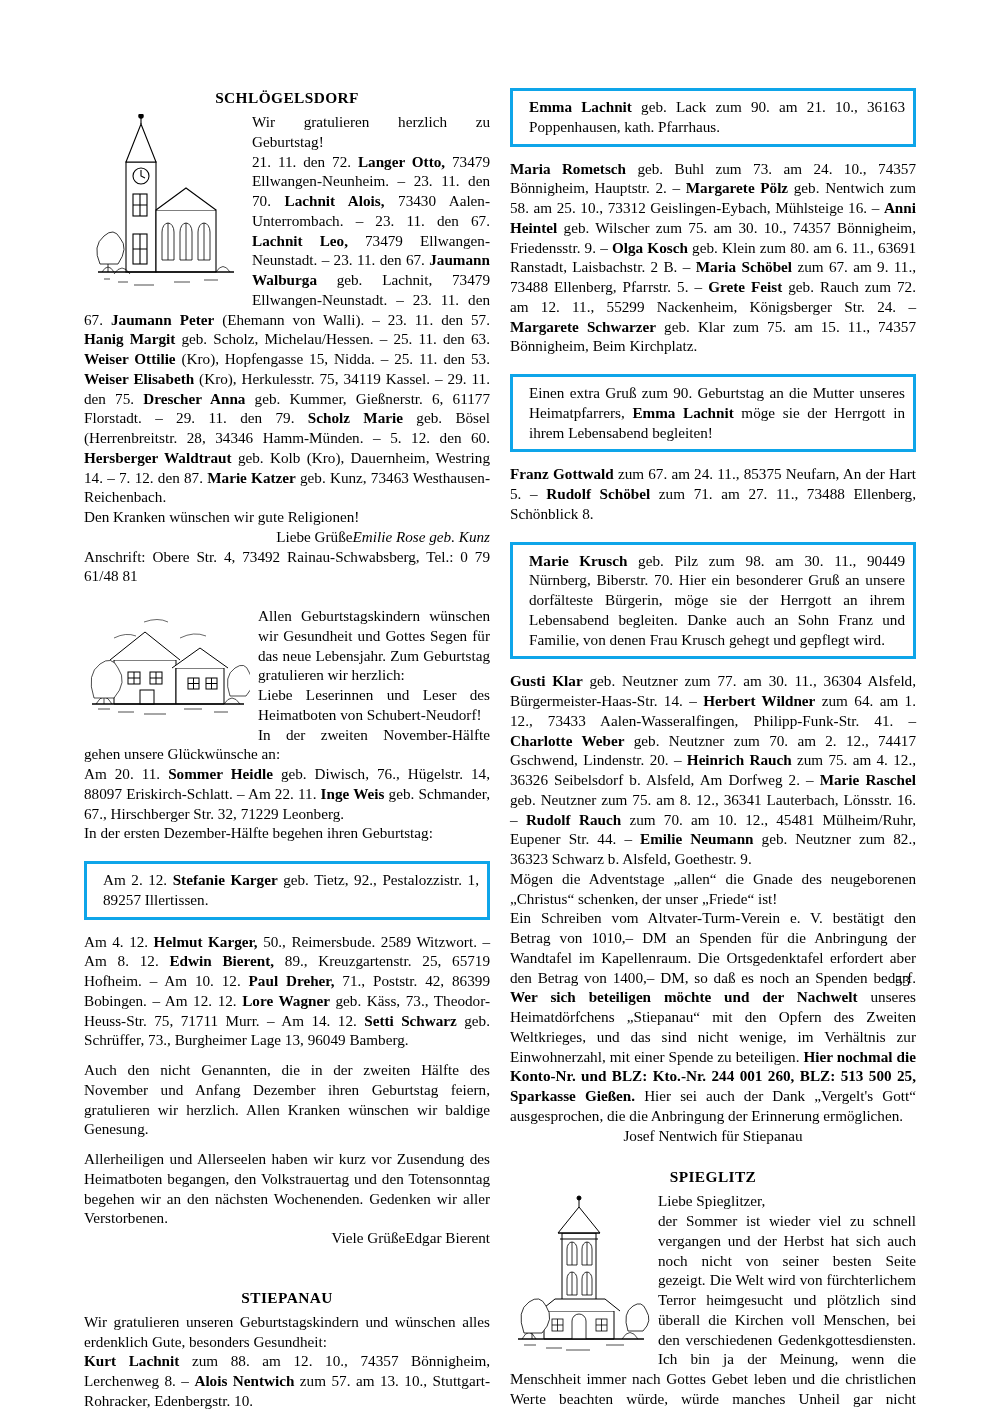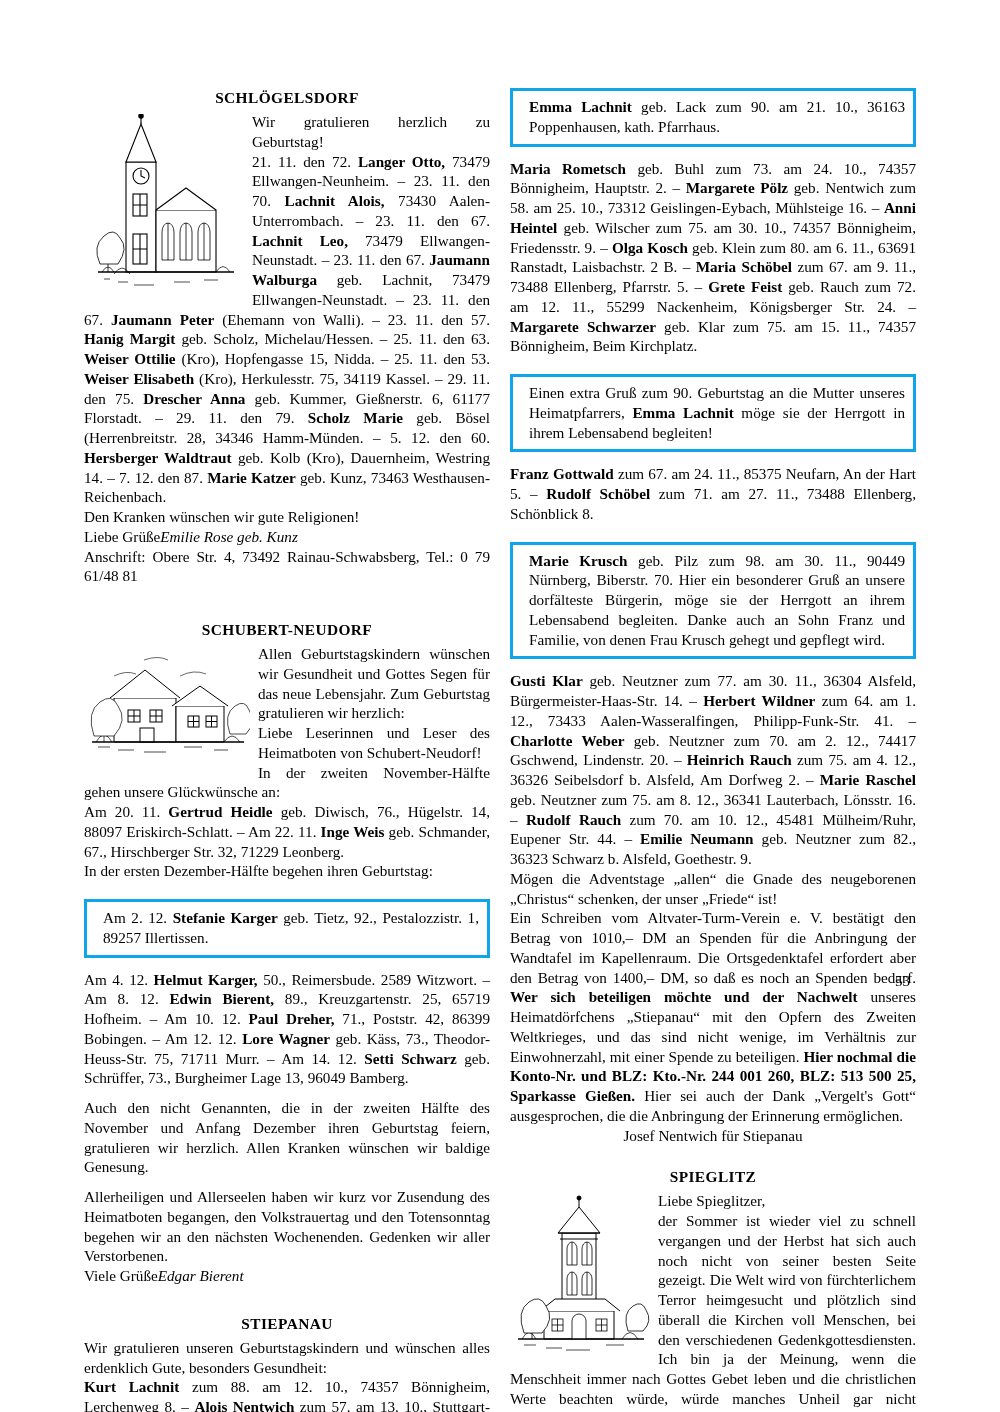--- a/index.html
+++ b/index.html
@@ -53,21 +53,21 @@
     float: left;
     margin: 2px 8px 2px 0;
     shape-margin: 4px;
   }
 
   .sig-right {
     text-align: center;
   }
   .sig-line {
     display: flex;
-    justify-content: flex-start;
+    justify-content: flex-end;
   }
   .page-number {
     position: absolute;
     right: 90px;
     bottom: 36px;
     font-size: 15px;
   }
   .spacer { height: 10px; }
 </style>
 </head>
@@ -125,21 +125,20 @@
     </div>
     <div class="sig-line">
       <span>Liebe Grüße</span>
       <span style="font-style:italic">Emilie Rose geb. Kunz</span>
     </div>
     <p>Anschrift: Obere Str. 4, 73492 Rainau-Schwabsberg, Tel.: 0 79 61/48 81</p>
 
     <div class="spacer"></div>
     <div class="spacer"></div>
 
-    <h2 class="section-title" style="margin-top:14px">SCHUBERT-NEUDORF</h2>
 
     <div class="illus">
       <svg width="166" height="110" viewBox="0 0 166 110" xmlns="http://www.w3.org/2000/svg">
         <g stroke="#000" fill="none" stroke-width="1">
           <path d="M30 52 L92 52 L92 96 L30 96 Z" fill="#fff"></path>
           <path d="M26 52 L61 24 L96 52" fill="#fff"></path>
           <path d="M92 60 L140 60 L140 96 L92 96 Z" fill="#fff"></path>
           <path d="M88 60 L116 40 L144 60" fill="#fff"></path>
           <rect x="44" y="64" width="12" height="12" fill="#fff"></rect>
           <path d="M50 64 L50 76 M44 70 L56 70"></path>
@@ -164,40 +163,40 @@
             <path d="M30 30 q12 -6 22 -2 M96 30 q14 -7 26 -2 M60 14 q14 -5 24 0"></path>
           </g>
         </g>
       </svg>
     </div>
 
     <div>
       <p>Allen Geburtstagskindern wünschen wir Gesundheit und Gottes Segen für das neue Lebensjahr. Zum Geburtstag gratulieren wir herzlich:</p>
       <p>Liebe Leserinnen und Leser des Heimatboten von Schubert-Neudorf!</p>
       <p>In der zweiten November-Hälfte gehen unsere Glückwünsche an:</p>
-      <p>Am 20. 11. <b>Gertrud Heidle</b> geb. Diwisch, 76., Hügelstr. 14, 88097 Eriskirch-Schlatt. – Am 22. 11. <b>Inge Weis</b> geb. Schmander, 67., Hirschberger Str. 32, 71229 Leonberg.</p>
+      <p>Am 20. 11. <b>Sommer Heidle</b> geb. Diwisch, 76., Hügelstr. 14, 88097 Eriskirch-Schlatt. – Am 22. 11. <b>Inge Weis</b> geb. Schmander, 67., Hirschberger Str. 32, 71229 Leonberg.</p>
       <p>In der ersten Dezember-Hälfte begehen ihren Geburtstag:</p>
     </div>
 
     <div class="framed">Am 2. 12. <b>Stefanie Karger</b> geb. Tietz, 92., Pestalozzistr. 1, 89257 Illertissen.</div>
 
     <p>Am 4. 12. <b>Helmut Karger,</b> 50., Reimersbude. 2589 Witzwort. – Am 8. 12. <b>Edwin Bierent,</b> 89., Kreuzgartenstr. 25, 65719 Hofheim. – Am 10. 12. <b>Paul Dreher,</b> 71., Poststr. 42, 86399 Bobingen. – Am 12. 12. <b>Lore Wagner</b> geb. Käss, 73., Theodor-Heuss-Str. 75, 71711 Murr. – Am 14. 12. <b>Setti Schwarz</b> geb. Schrüffer, 73., Burgheimer Lage 13, 96049 Bamberg.</p>
     <div class="spacer"></div>
     <p>Auch den nicht Genannten, die in der zweiten Hälfte des November und Anfang Dezember ihren Geburtstag feiern, gratulieren wir herzlich. Allen Kranken wünschen wir baldige Genesung.</p>
     <div class="spacer"></div>
     <p>Allerheiligen und Allerseelen haben wir kurz vor Zusendung des Heimatboten begangen, den Volkstrauertag und den Totensonntag begehen wir an den nächsten Wochenenden. Gedenken wir aller Verstorbenen.</p>
     <div class="sig-line">
       <span>Viele Grüße</span>
-      <span style="font-style:italic">Edgar Bierent</span>
-    </div>
-
-    <div class="spacer"></div>
-    <div class="spacer"></div>
-
-    <h2 class="section-title" style="margin-top:8px">STIEPANAU</h2>
+      <span style="">Edgar Bierent</span>
+    </div>
+
+    <div class="spacer"></div>
+    <div class="spacer"></div>
+
+    <h2 class="section-title" style="margin-top:20px">STIEPANAU</h2>
     <p>Wir gratulieren unseren Geburtstagskindern und wünschen alles erdenklich Gute, besonders Gesundheit:</p>
     <p><b>Kurt Lachnit</b> zum 88. am 12. 10., 74357 Bönnigheim, Lerchenweg 8. – <b>Alois Nentwich</b> zum 57. am 13. 10., Stuttgart-Rohracker, Edenbergstr. 10.</p>
   </div>
 
   <div class="col col-right">
 
     <div class="framed" style="margin-top:0"><b>Emma Lachnit</b> geb. Lack zum 90. am 21. 10., 36163 Poppenhausen, kath. Pfarrhaus.</div>
 
     <p><b>Maria Rometsch</b> geb. Buhl zum 73. am 24. 10., 74357 Bönnigheim, Hauptstr. 2. – <b>Margarete Pölz</b> geb. Nentwich zum 58. am 25. 10., 73312 Geislingen-Eybach, Mühlsteige 16. – <b>Anni Heintel</b> geb. Wilscher zum 75. am 30. 10., 74357 Bönnigheim, Friedensstr. 9. – <b>Olga Kosch</b> geb. Klein zum 80. am 6. 11., 63691 Ranstadt, Laisbachstr. 2 B. – <b>Maria Schöbel</b> zum 67. am 9. 11., 73488 Ellenberg, Pfarrstr. 5. – <b>Grete Feist</b> geb. Rauch zum 72. am 12. 11., 55299 Nackenheim, Königsberger Str. 24. – <b>Margarete Schwarzer</b> geb. Klar zum 75. am 15. 11., 74357 Bönnigheim, Beim Kirchplatz.</p>
 

